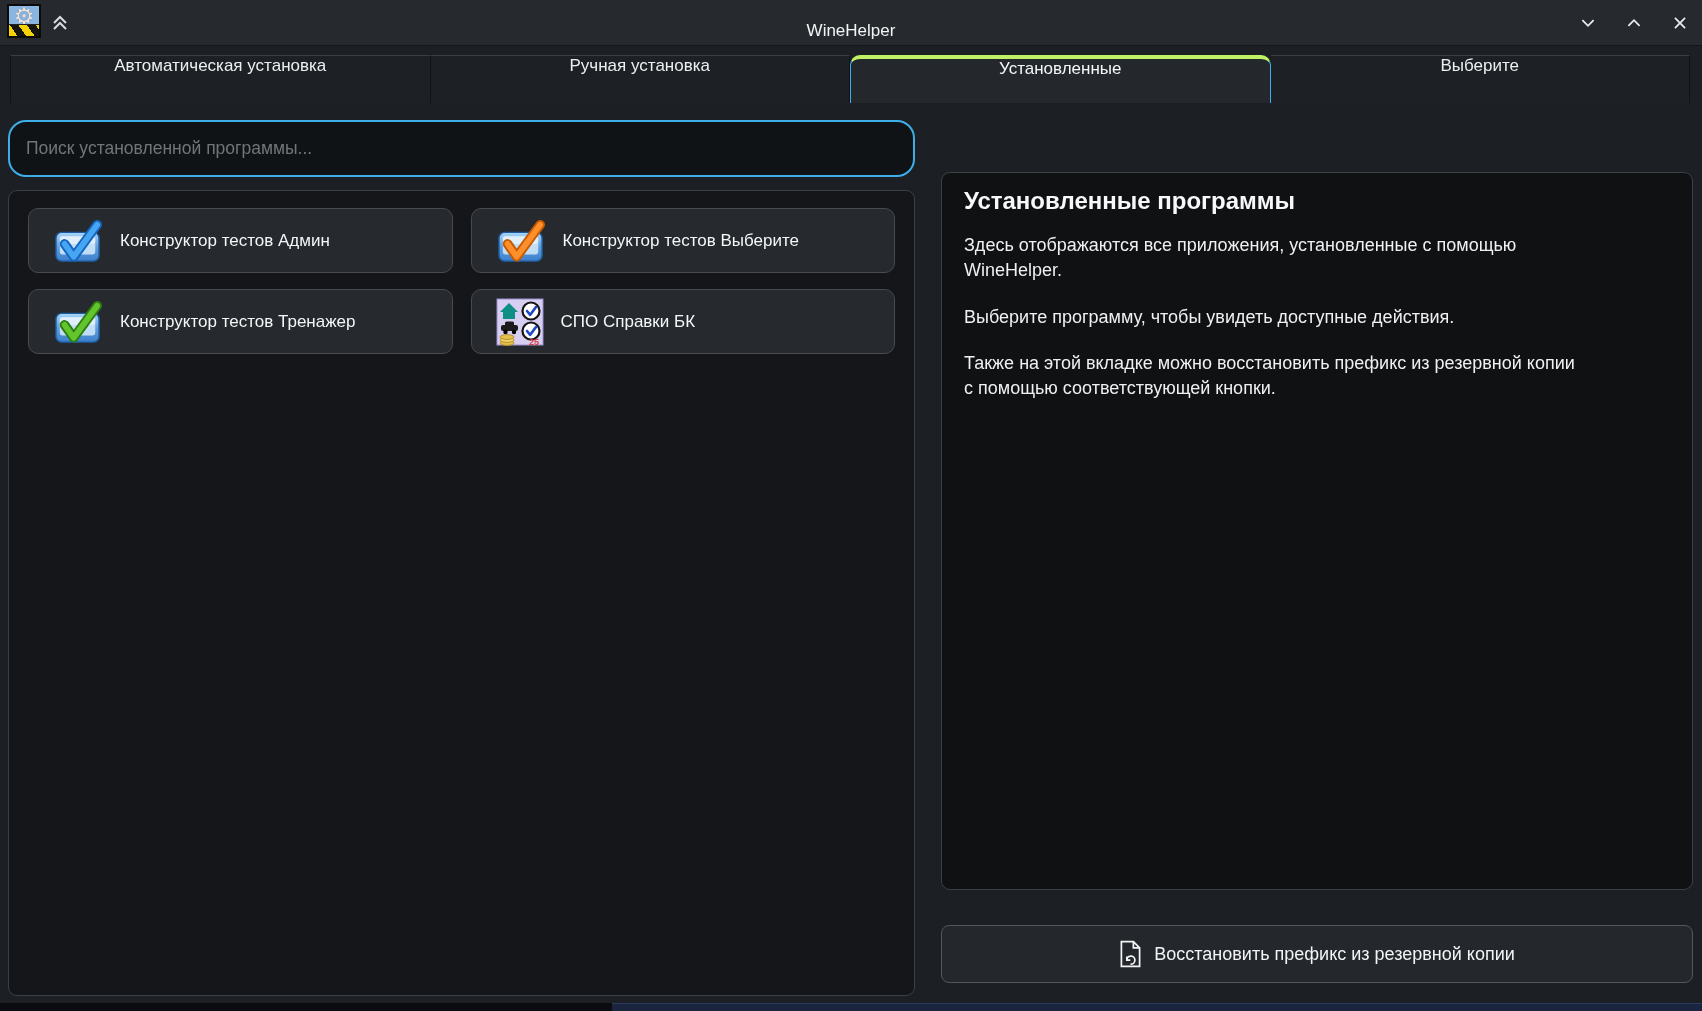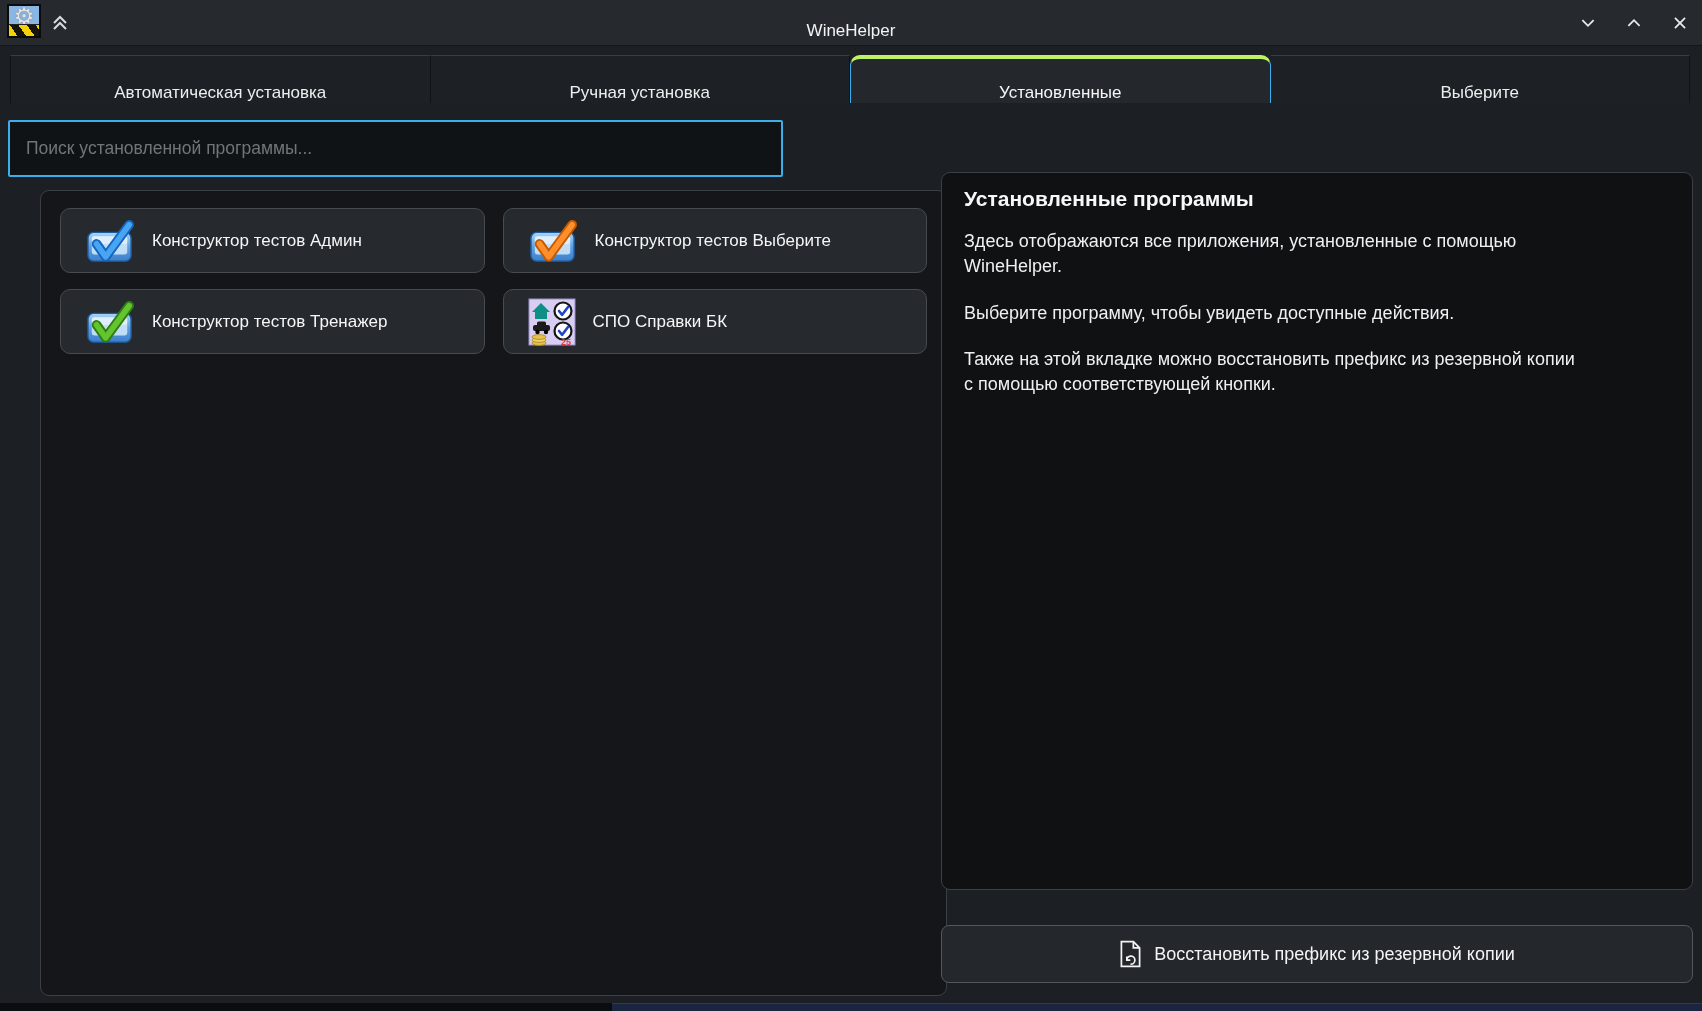--- a/index.html
+++ b/index.html
@@ -13,46 +13,46 @@
   .app-icon{position:absolute;left:7px;top:4px;width:34px;height:34px;background:#8ab6e4;border:2px solid #0b0b0b;box-sizing:border-box;overflow:hidden;}
   .app-icon .gear{position:absolute;left:0;top:-3px;width:100%;text-align:center;font-size:23px;color:#e3e3e3;text-shadow:0 0 1px #555;}
   .app-icon .hazard{position:absolute;left:0;bottom:0;width:100%;height:11px;
     background:repeating-linear-gradient(55deg,#f5d208 0 7px,#15150f 7px 14px);border-top:1px solid #222;}
   .keep-above{position:absolute;left:48px;top:11px;width:24px;height:24px;display:flex;align-items:center;justify-content:center;}
   .win-title{position:absolute;left:0;top:8px;width:100%;height:45px;display:flex;align-items:center;justify-content:center;font-size:17px;color:#f2f4f5;}
   .win-controls{position:absolute;right:12px;top:0;height:45px;display:flex;align-items:center;gap:26px;}
   .win-btn{width:20px;height:20px;display:flex;align-items:center;justify-content:center;cursor:default;}
   
   .tabbar{position:absolute;left:10px;top:55px;width:1680px;height:48px;display:flex;}
-  .tab{flex:1;display:flex;align-items:flex-end;justify-content:center;box-sizing:border-box;
+  .tab{flex:1;display:flex;align-items:flex-start;justify-content:center;box-sizing:border-box;
     background:#1d2024;border-top:1px solid #3a3e42;border-right:1px solid #101214;font-size:17px;color:#eceff0;}
   .tab:first-child{border-left:1px solid #101214;}
   .tab.active{background:#24282c;border-top:4px solid #bef264;border-left:1px solid #3daee9;border-right:1px solid #3daee9;
     border-radius:10px 10px 0 0;color:#f4f6f7;}
   
-  .search-input{position:absolute;left:8px;top:120px;width:775px;height:57px;box-sizing:border-box;
-    background:#101315;border:2px solid #3daee9;border-radius:2px;outline:none;
+  .search-input{position:absolute;left:8px;top:120px;width:907px;height:57px;box-sizing:border-box;
+    background:#101315;border:2px solid #3daee9;border-radius:18px;outline:none;
     color:#eef0f1;font-size:17.5px;font-family:"Liberation Sans",sans-serif;padding:6px 16px;}
   .search-input::placeholder{color:#70757a;}
   
   .left-panel{position:absolute;left:8px;top:190px;width:907px;height:806px;box-sizing:border-box;
-    background:#141619;border:1px solid #3c4044;border-radius:9px;padding:17px 19px;margin-left:32px;}
+    background:#141619;border:1px solid #3c4044;border-radius:9px;padding:17px 19px;}
   .cards{display:grid;grid-template-columns:1fr 1fr;gap:16px 18px;}
   .card{height:65px;box-sizing:border-box;background:#26292d;border:1px solid #474a4e;border-radius:10px;
     display:flex;align-items:center;padding-left:24px;gap:17px;cursor:default;}
   .card-label{font-size:17px;color:#f4f6f7;}
   .chk-dark{fill:none;stroke-linecap:round;stroke-linejoin:round;}
   .chk-main{fill:none;stroke-linecap:round;stroke-linejoin:round;}
   .icon-blue  .chk-dark{stroke:#1565c0;} .icon-blue  .chk-main{stroke:#46a6f2;}
   .icon-orange .chk-dark{stroke:#c65a00;} .icon-orange .chk-main{stroke:#ff8f2a;}
   .icon-green .chk-dark{stroke:#2f7d12;} .icon-green .chk-main{stroke:#62c52e;}
   
   .right-panel{position:absolute;left:941px;top:172px;width:752px;height:718px;box-sizing:border-box;
     background:#0f1113;border:1px solid #3c4044;border-radius:9px;padding:14px 22px;}
-  .right-panel h2{margin:0 0 18px 0;font-size:21px;font-weight:bold;color:#f6f8f9;}
+  .right-panel h2{margin:0 0 18px 0;font-size:24px;font-weight:bold;color:#f6f8f9;}
   .right-panel p{margin:0 0 22px 0;font-size:18px;line-height:1.38;max-width:614px;color:#eef0f1;}
   
   .restore-button{position:absolute;left:941px;top:925px;width:752px;height:58px;box-sizing:border-box;
     background:#24272b;border:1px solid #54575b;border-radius:8px;
     display:flex;align-items:center;justify-content:center;gap:12px;cursor:default;}
   .restore-label{font-size:18px;color:#f2f4f5;}
   
   .bottom-strip{position:absolute;left:0;top:1003px;width:100%;height:8px;background:#0a0c0f;}
   .bottom-strip .navy{position:absolute;left:612px;top:0;height:100%;width:1090px;background:#1b2540;border-top:1px solid #2c3a60;}
   svg{display:block;}

